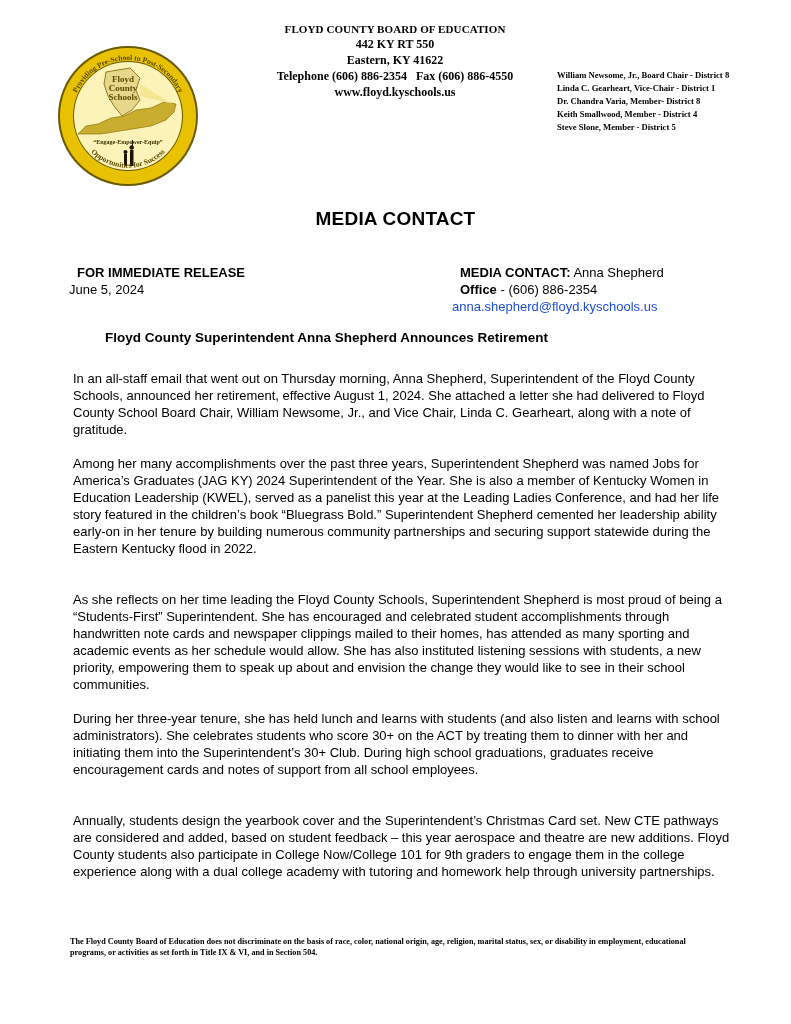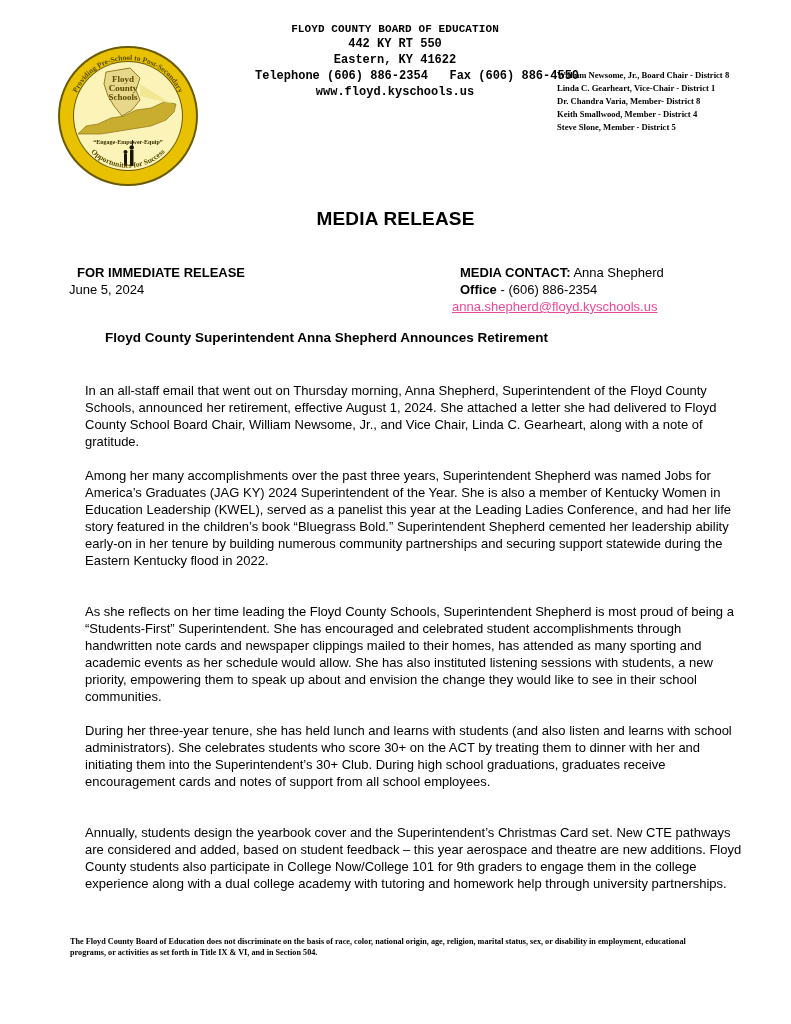--- a/index.html
+++ b/index.html
@@ -2,36 +2,36 @@
 <html><head>
 <meta charset="utf-8">
 <style>
   html, body { margin: 0; padding: 0; background: #ffffff; }
   body { width: 791px; height: 1024px; position: relative; overflow: hidden; color: #000; }
   .serif { font-family: "Liberation Serif", "DejaVu Serif", serif; }
   .sans { font-family: "Liberation Sans", "DejaVu Sans", sans-serif; }
 
   #logo { position: absolute; left: 56px; top: 44px; width: 144px; height: 144px; }
 
-  #letterhead { position: absolute; left: 255px; top: 22px; width: 280px; text-align: center; font-weight: bold; font-family: Liberation Mono, monospace; }
+  #letterhead { position: absolute; left: 255px; top: 22px; width: 280px; text-align: center; font-weight: bold; }
   #letterhead .org { font-size: 11px; line-height: 14px; letter-spacing: 0.1px; }
   #letterhead .line { font-size: 12px; line-height: 16px; }
 
   #board { position: absolute; left: 557px; top: 69px; font-weight: bold; font-size: 8.6px; line-height: 13px; }
 
   #media-title { position: absolute; left: 0; width: 791px; top: 208px; text-align: center; font-weight: bold; font-size: 19px; letter-spacing: 0.2px; }
 
   #release-left { position: absolute; left: 69px; top: 264px; font-size: 13px; line-height: 17px; }
   #release-right { position: absolute; left: 452px; top: 264px; font-size: 13px; line-height: 17px; }
   .b { font-weight: bold; padding-left: 8px; }
-  a.email { color: #ec4899; text-decoration: underline; }
+  a.email { color: #1d4ed8; }
 
   #headline { position: absolute; left: 69px; top: 330px; font-weight: bold; font-size: 13.5px; padding-left: 36px; }
 
-  .para { position: absolute; left: 69px; width: 665px; font-size: 13px; line-height: 17px; margin: 16px; }
+  .para { position: absolute; left: 69px; width: 665px; font-size: 13px; line-height: 17px; margin: 4px; }
   #p1 { top: 366px; }
   #p2 { top: 451px; }
   #p3 { top: 587px; }
   #p4 { top: 706px; }
   #p5 { top: 808px; }
 
   #footer { position: absolute; left: 70px; width: 650px; top: 936px; font-weight: bold; font-size: 8.2px; line-height: 11px; }
 </style>
 </head>
 <body>
@@ -81,21 +81,21 @@
 </div>
 
 <div id="board" class="serif">
   <div>William Newsome, Jr., Board Chair - District 8</div>
   <div>Linda C. Gearheart, Vice-Chair - District 1</div>
   <div>Dr. Chandra Varia, Member- District 8</div>
   <div>Keith Smallwood, Member - District 4</div>
   <div>Steve Slone, Member - District 5</div>
 </div>
 
-<div id="media-title" class="sans">MEDIA RELEASE</div>
+<div id="media-title" class="sans">MEDIA CONTACT</div>
 
 <div id="release-left" class="sans">
   <div class="b">FOR IMMEDIATE RELEASE</div>
   <div>June 5, 2024</div>
 </div>
 
 <div id="release-right" class="sans">
   <div><span class="b">MEDIA CONTACT:</span><span> Anna Shepherd</span></div>
   <div><span class="b">Office</span><span> - (606) 886-2354</span></div>
   <div><a class="email" title="anna.shepherd@floyd.kyschools.us">anna.shepherd@floyd.kyschools.us</a></div>

